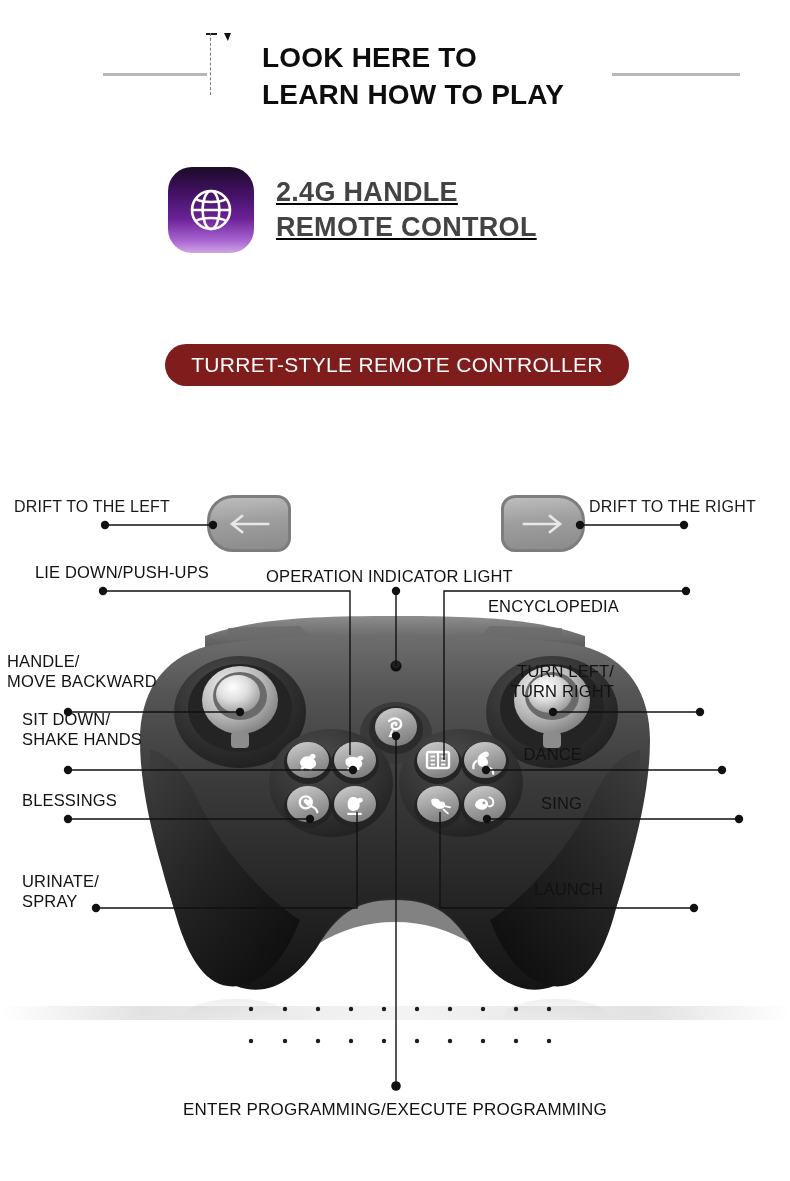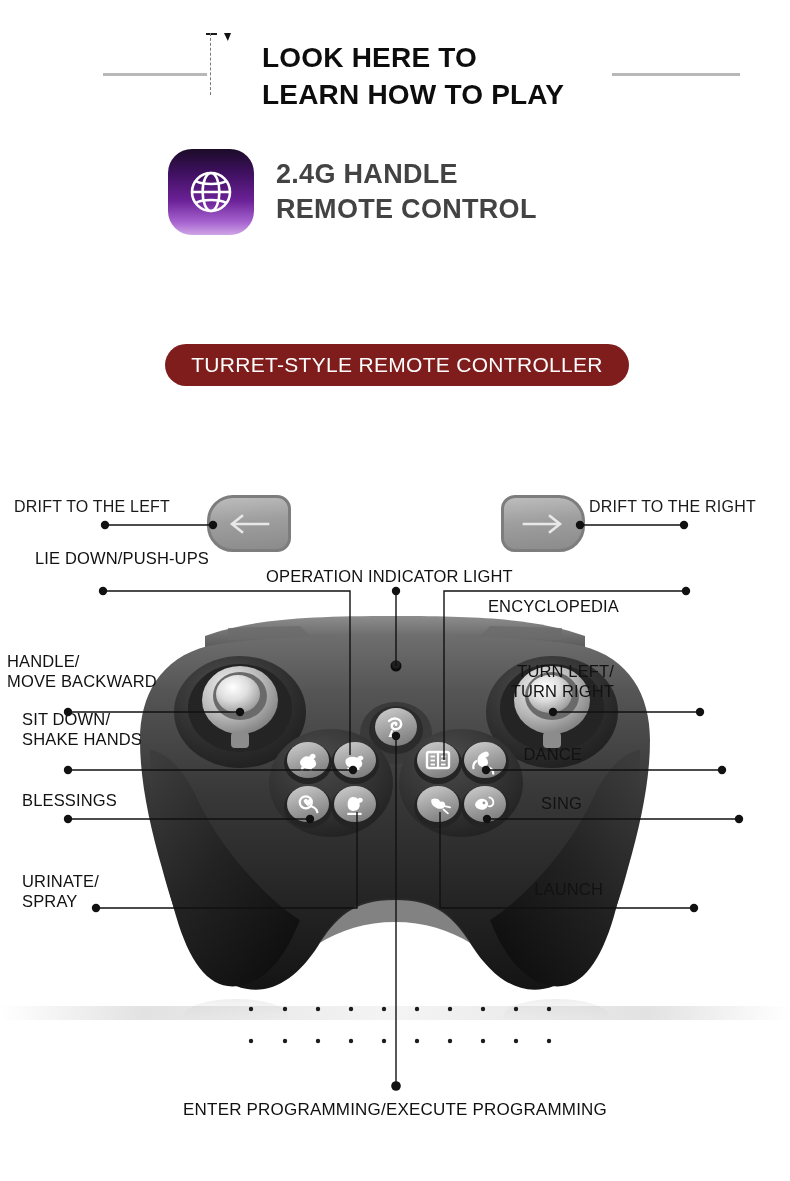--- a/index.html
+++ b/index.html
@@ -33,21 +33,21 @@
   }
 
   .hdr-title {
     position: absolute; left: 262px; top: 40px; width: 500px;
     font-size: 28px; font-weight: 700; color: #0d0d0d;
     letter-spacing: 0.2px; line-height: 1.32;
   }
   .hdr-title span { display: block; }
 
   
-  .brand-row { position: absolute; left: 168px; top: 149px; display: flex; align-items: center; gap: 22px; }
+  .brand-row { position: absolute; left: 168px; top: 167px; display: flex; align-items: center; gap: 22px; text-decoration: underline; }
   .globe-badge {
     width: 86px; height: 86px; border-radius: 24px;
     background: linear-gradient(180deg, #1b0b28 0%, #3f1060 28%, #6b2197 60%, #a763d0 85%, #cfa5e6 100%);
     display: flex; align-items: center; justify-content: center;
     flex: none;
   }
   .globe-badge svg { display: block; }
   .brand-text {
     font-size: 27px; font-weight: 700; color: #434343;
     line-height: 1.3; letter-spacing: 0.3px; white-space: nowrap;
@@ -458,21 +458,21 @@
         <circle cx="310" cy="819" r="4.2"></circle>
       <circle cx="739" cy="819" r="4.2"></circle>
         <circle cx="487" cy="819" r="4.2"></circle>
       <circle cx="96" cy="908" r="4.2"></circle>
       <circle cx="694" cy="908" r="4.2"></circle>
       <circle cx="396" cy="736" r="4.2"></circle>
       <circle cx="396" cy="1086" r="4.8"></circle>
     </g>
   </svg>
 
-  <div class="cl" style="left:35px; top:548px;text-align:center;">
+  <div class="cl" style="left:35px; top:562px;text-align:center;">
     <span>LIE DOWN/PUSH-UPS</span>
   </div>
 
   <div class="cl" style="left:7px; top:651px;">
     <span>HANDLE/</span>
     <span>MOVE BACKWARD</span>
   </div>
 
   <div class="cl" style="left:22px; top:709px;">
     <span>SIT DOWN/</span>

